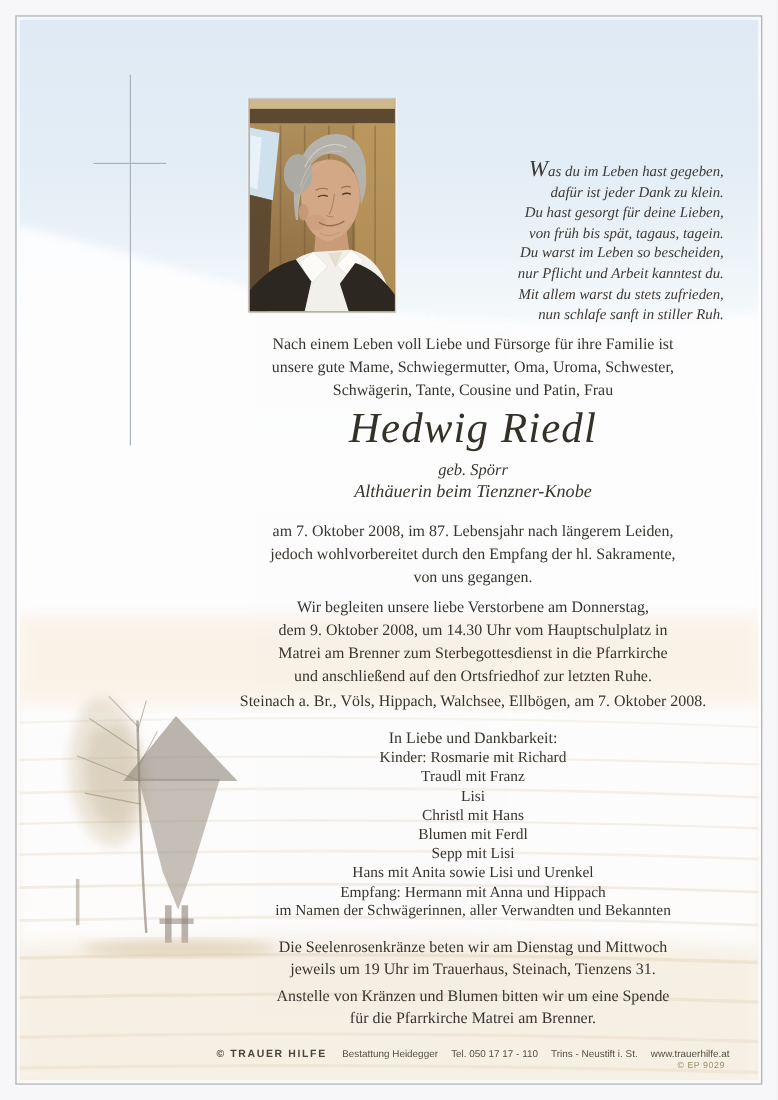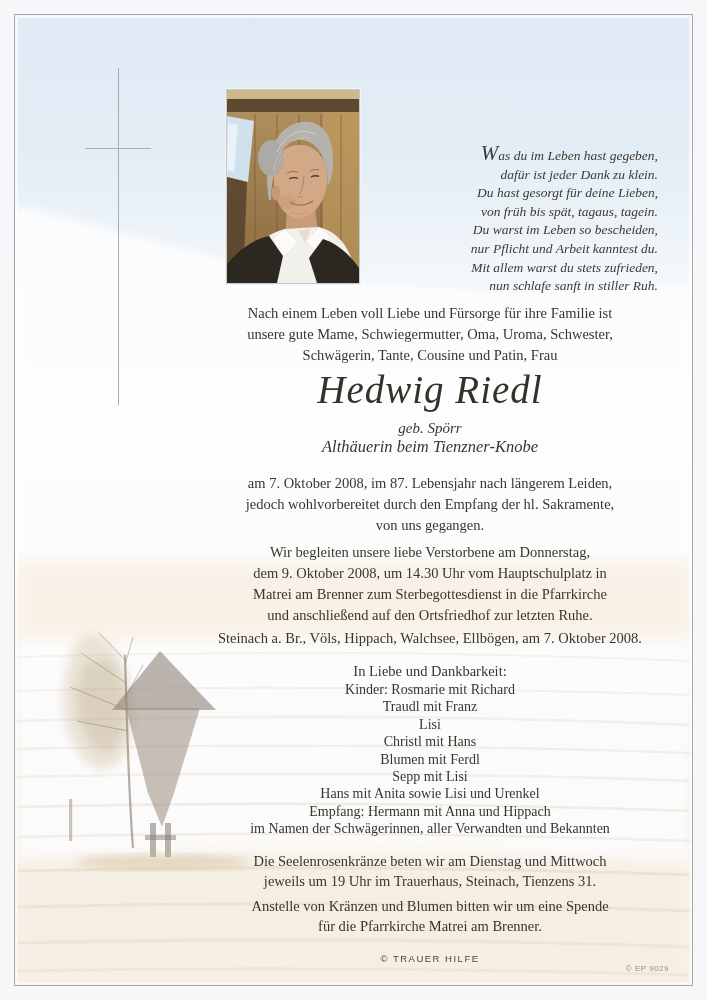--- a/index.html
+++ b/index.html
@@ -28,23 +28,23 @@
   .funeral{top:542px;}
   .places{top:628px;}
   .thanks{top:661px;}
   .family{top:681px;font-size:14px;line-height:17.4px;white-space:normal;}
   .family .b{font-weight:normal;}
   .rosary{top:851px;line-height:20px;}
   .donation{top:896px;line-height:20px;}
   .footer{position:absolute;left:145px;top:953px;width:570px;display:flex;justify-content:center;
           align-items:baseline;gap:14px;font-family:"Liberation Sans",sans-serif;
           font-size:9px;color:#55503f;}
-  .brand{font-weight:normal;font-size:9.5px;letter-spacing:1.5px;color:#4a4538;}
+  .brand{font-weight:bold;font-size:9.5px;letter-spacing:1.5px;color:#4a4538;}
   .footer-items{display:flex;gap:12px;}
-  .ep{position:absolute;right:38px;top:964px;font-family:"Liberation Sans",sans-serif;
+  .ep{position:absolute;right:48px;top:964px;font-family:"Liberation Sans",sans-serif;
       font-size:8px;letter-spacing:.5px;color:#999070;}
 </style>
 </head>
 <body>
 
 <div class="page">
 
   <svg class="bg" viewBox="0 0 677 970" preserveAspectRatio="none">
     <defs>
       <linearGradient id="skyfield" x1="0" y1="0" x2="0" y2="1">
@@ -219,17 +219,23 @@
       <div><span>im Namen der Schwägerinnen, aller Verwandten und Bekannten</span></div>
     </div>
 
   <div class="block rosary">Die Seelenrosenkränze beten wir am Dienstag und Mittwoch
 jeweils um 19 Uhr im Trauerhaus, Steinach, Tienzens 31.</div>
   <div class="block donation">Anstelle von Kränzen und Blumen bitten wir um eine Spende
 für die Pfarrkirche Matrei am Brenner.</div>
 
   <div class="footer">
     <span class="brand">© TRAUER HILFE</span>
+    <span class="footer-items">
+      <span>Bestattung Heidegger</span>
+      <span>Tel. 050 17 17 - 110</span>
+      <span>Trins - Neustift i. St.</span>
+      <span>www.trauerhilfe.at</span>
+    </span>
   </div>
   <div class="ep">© EP 9029</div>
 
   <div class="sheet"></div>
 </div>
 
 </body></html>

